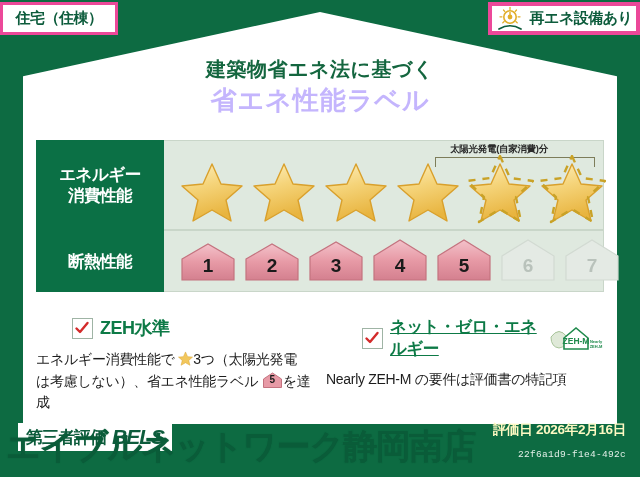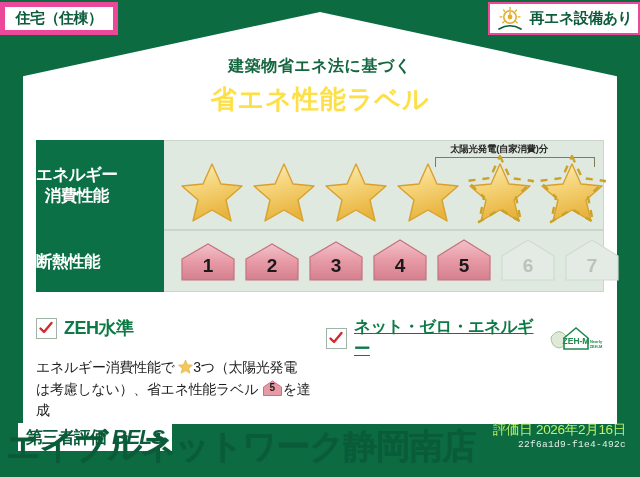--- a/index.html
+++ b/index.html
@@ -14,58 +14,57 @@
   
   .sheet{
     position:absolute;left:23px;top:12px;width:594px;height:412px;
     background:#ffffff;
     clip-path:polygon(0% 15.6%, 50% 0%, 100% 15.6%, 100% 100%, 0% 100%);
   }
 
   
   .badge-left{
     position:absolute;left:0px;top:2px;width:118px;height:33px;
-    background:#ffffff;border:5px solid #ec4899;
+    background:#ffffff;border:3px solid #ec4899;
     display:flex;align-items:center;justify-content:center;
     box-sizing:border-box;
   }
   .badge-left span{
     color:#0d5c3c;font-size:15px;font-weight:bold;letter-spacing:-0.5px;
   }
   .badge-right{
     position:absolute;right:0px;top:2px;width:152px;height:33px;
-    background:#ffffff;border:2px solid #ec4899;
+    background:#ffffff;border:4px solid #ec4899;
     display:flex;align-items:center;justify-content:center;gap:4px;
     box-sizing:border-box;
   }
   .badge-right .txt{
     color:#0d5c3c;font-size:15px;font-weight:bold;letter-spacing:-0.5px;
   }
   .sun-ico{width:30px;height:26px;flex:0 0 auto;}
 
   
   .title-wrap{position:absolute;left:0;right:0;top:56px;text-align:center;}
   .title-sub{
-    color:#14663f;font-size:16px;font-weight:bold;letter-spacing:0.5px;
+    color:#14663f;font-size:20px;font-weight:bold;letter-spacing:0.5px;
   }
   .title-main{
-    color:#fde047;font-size:26px;font-weight:bold;letter-spacing:1px;
-    margin-top:5px;
+    color:#c4b5fd;font-size:26px;font-weight:bold;letter-spacing:1px;
   }
 
   
   .perf{
     position:absolute;left:36px;top:140px;width:568px;
   }
   .row{display:flex;align-items:stretch;}
   .row + .row{}
   .row-label{
     width:128px;flex:0 0 128px;background:#0b7045;
     color:#ffffff;font-weight:bold;font-size:16.5px;line-height:1.25;
-    display:flex;align-items:center;text-align:center;
+    display:flex;align-items:center;justify-content:center;text-align:center;
     letter-spacing:-0.5px;
   }
   .row-body{
     flex:1;background:#dfe9df;border:1px solid #c9d6c9;border-left:none;
     position:relative;box-sizing:border-box;
   }
 
   
   .row-stars .row-body{height:90px;}
   .stars{
@@ -102,33 +101,33 @@
     padding-bottom:8px;
   }
   .house.off .n{color:#b9c2bb;}
 
   
   .notes{
     position:absolute;left:36px;top:316px;width:568px;
     display:flex;gap:12px;
   }
   .note{flex:1;}
-  .note-head{display:flex;align-items:center;gap:7px;}
+  .note-head{display:flex;align-items:center;gap:7px;margin-left:36px;}
   .chk{
     width:19px;height:19px;border:1.6px solid #9fb4a5;background:#fff;
     position:relative;flex:0 0 19px;
   }
   .chk svg{position:absolute;left:1px;top:1px;width:16px;height:16px;}
   .note-title{
     color:#0d7a46;font-size:18px;font-weight:bold;letter-spacing:-0.5px;
   }
   .note-title.small{font-size:16.5px;text-decoration:underline;}
   .zehm-logo{width:56px;height:30px;flex:0 0 56px;margin-left:2px;}
   .note-body{
-    margin-top:17px;font-size:14px;line-height:1.55;color:#1d1d1d;
+    margin-top:9px;font-size:14px;line-height:1.55;color:#1d1d1d;
     letter-spacing:-0.3px;
   }
   .inline-star{display:inline-block;width:15px;height:15px;vertical-align:-2px;}
   .inline-house{
     display:inline-block;width:21px;height:17px;vertical-align:-3px;
     position:relative;
   }
   .inline-house svg{position:absolute;left:0;top:0;width:21px;height:17px;}
   .inline-house b{
     position:absolute;left:0;top:0;width:21px;height:17px;
@@ -144,22 +143,22 @@
   }
   .bels .third{color:#0d5c3c;font-size:17px;font-weight:bold;letter-spacing:-1px;}
   .bels .mark{color:#0d5c3c;font-size:21px;font-weight:bold;font-style:italic;letter-spacing:-1px;}
   .bldg{
     position:absolute;left:196px;top:12px;
     color:#b7d3c2;font-size:13px;letter-spacing:0.5px;
   }
   .evaldate{
     position:absolute;right:14px;top:6px;text-align:right;
   }
-  .evaldate .d{color:#bef264;font-size:13.5px;font-weight:normal;letter-spacing:-0.3px;}
-  .evaldate .id{color:#e3efe8;font-size:9.5px;margin-top:0;letter-spacing:0.3px;
+  .evaldate .d{color:#fef9c3;font-size:13.5px;font-weight:bold;letter-spacing:-0.3px;}
+  .evaldate .id{color:#e3efe8;font-size:9.5px;margin-top:10px;letter-spacing:0.3px;
     font-family:"Liberation Mono","DejaVu Sans Mono",monospace;}
   .watermark{
     position:absolute;left:6px;bottom:-2px;
     color:#0a5c39;font-size:34px;font-weight:bold;letter-spacing:-1px;
     white-space:nowrap;text-shadow:0 0 1px #0a5c39;
   }
 </style>
 </head>
 <body>
 
@@ -354,21 +353,21 @@
         <span class="note-title small">ネット・ゼロ・エネルギー</span>
         <svg class="zehm-logo" viewBox="0 0 56 30">
           <path d="M3 14 Q11 3 19 14 Q19 24 11 25 Q3 24 3 14 Z" fill="#dfe9d8" stroke="#a8c49a" stroke-width="1"></path>
           <path d="M16 15 L28 5 L40 15 L40 26 L16 26 Z" fill="#ffffff" stroke="#1f8a4c" stroke-width="1.6"></path>
           <text x="28" y="21" font-size="8.5" font-weight="bold" fill="#1f8a4c" text-anchor="middle" font-family="Liberation Sans, sans-serif">ZEH-M</text>
           <text x="48" y="20" font-size="4" font-weight="bold" fill="#1f8a4c" text-anchor="middle" font-family="Liberation Sans, sans-serif">Nearly</text>
           <text x="48" y="25" font-size="4" font-weight="bold" fill="#1f8a4c" text-anchor="middle" font-family="Liberation Sans, sans-serif">ZEH-M</text>
         </svg>
       </div>
       <div class="note-body">
-        <br>
+        <span>Nearly ZEH-M の要件は評価書の特記項</span><br>
       </div>
     </div>
 
   </div>
 
   <div class="footer">
     <div class="bels">
       <span class="third">第三者評価</span>
       <span class="mark">BELS</span>
     </div>

